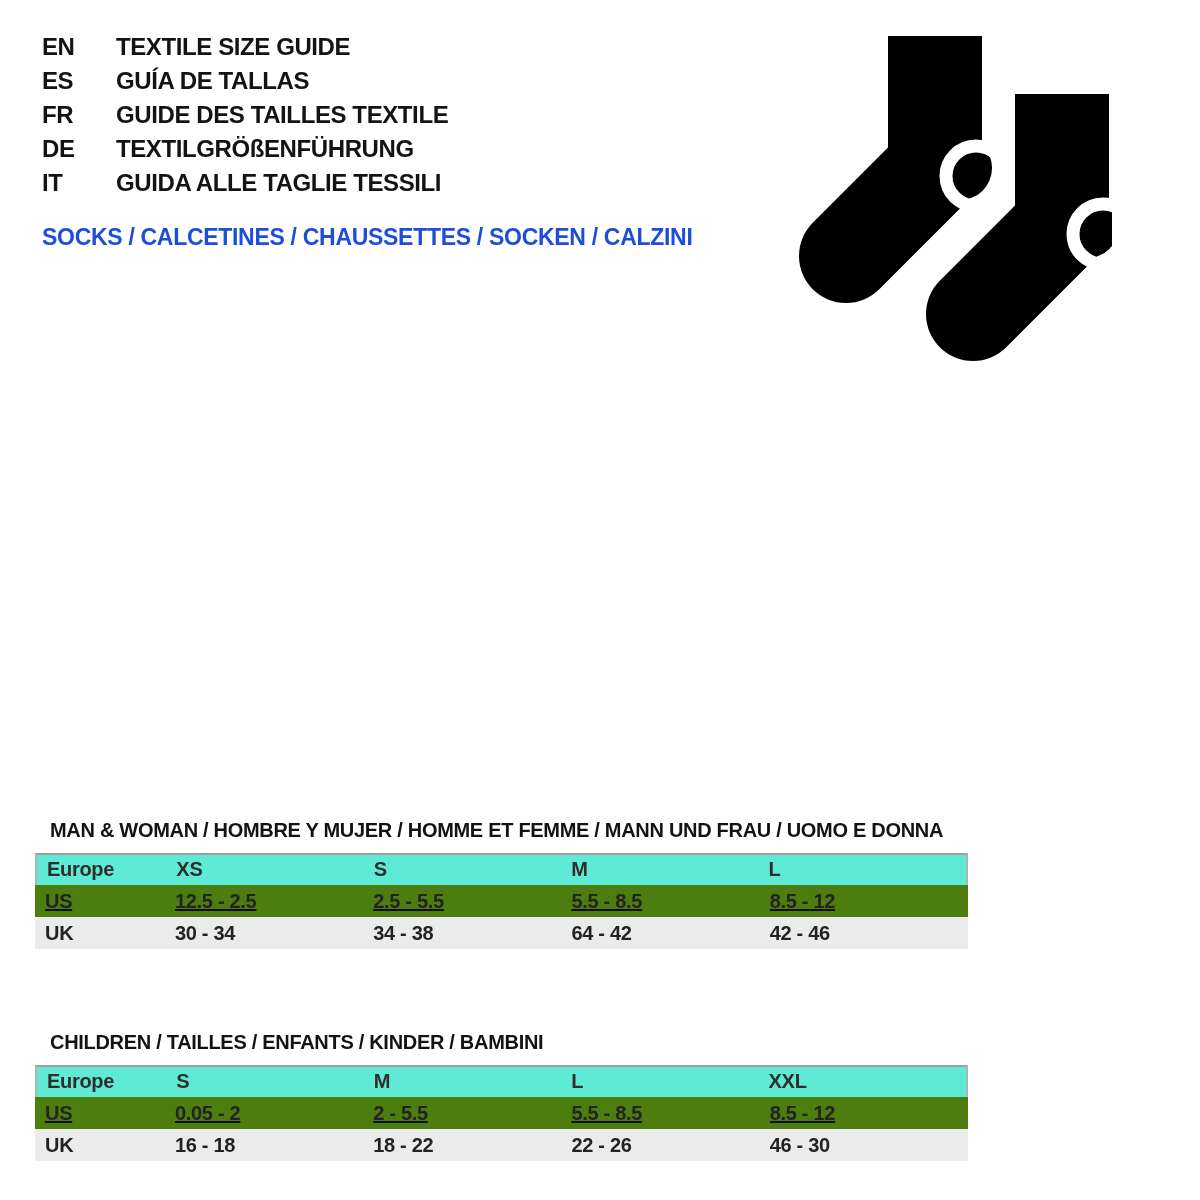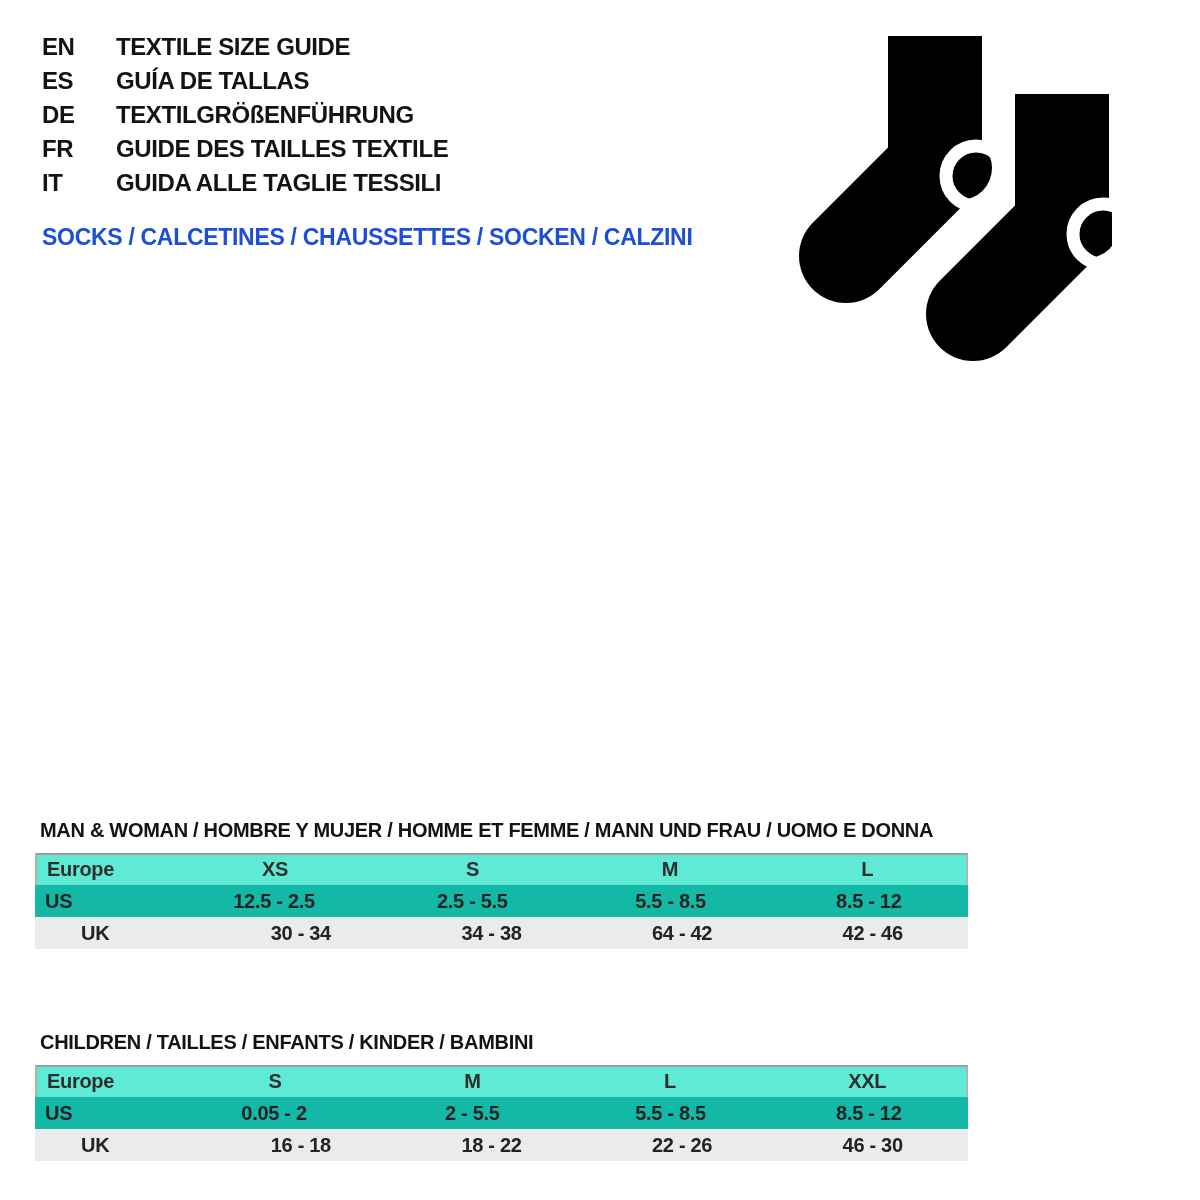--- a/index.html
+++ b/index.html
@@ -30,63 +30,62 @@
   }
 
   
   .socks{position:absolute;left:798px;top:18px;}
 
   
   .size-table{position:absolute;left:35px;width:933px;}
   .size-table.adults{top:818px;}
   .size-table.children{top:1030px;}
   .tbl-title{
-    margin:0 0 11px 5px;
+    margin:0 0 11px 15px;
     font-size:20px;font-weight:bold;letter-spacing:-0.3px;color:#131313;
     line-height:24px;white-space:nowrap;
   }
   .tbl{width:100%;}
   .row{display:flex;height:32px;line-height:32px;}
   .row.head{
     background:#5eead4;
     border-top:2px solid #9e9e9e;
     border-left:2px solid #b3b3b3;
     border-right:2px solid #b3b3b3;
     height:30px;line-height:28px;
     box-sizing:content-box;
     width:calc(100% - 4px);
   }
   .row.head .cell{color:#2e2e2e;}
-  .row.white{background:#14b8a6;}
-  .row.alt{background:#ebebeb;padding-left:36px;}
+  .row.white{background:#4d7c0f;text-decoration:underline;}
+  .row.alt{background:#ebebeb;}
   .cell{
     flex:0 0 21.25%;
-    text-align:center;
     font-size:20px;font-weight:bold;letter-spacing:-0.3px;color:#232323;
     overflow:hidden;white-space:nowrap;
   }
   .cell.label{flex:0 0 15%;text-align:left;padding-left:10px;box-sizing:border-box;}
 </style>
 </head>
 <body>
 
 <div class="canvas">
 
   <div class="lang-list">
     <div class="lang-row">
       <span class="lang-code">EN</span><span class="lang-title">TEXTILE SIZE GUIDE</span>
     </div>
     <div class="lang-row">
       <span class="lang-code">ES</span><span class="lang-title">GUÍA DE TALLAS</span>
     </div>
     <div class="lang-row">
-      <span class="lang-code">DE</span><span class="lang-title">TEXTILGRÖßENFÜHRUNG</span>
+      <span class="lang-code">FR</span><span class="lang-title">GUIDE DES TAILLES TEXTILE</span>
     </div>
     <div class="lang-row">
-      <span class="lang-code">FR</span><span class="lang-title">GUIDE DES TAILLES TEXTILE</span>
+      <span class="lang-code">DE</span><span class="lang-title">TEXTILGRÖßENFÜHRUNG</span>
     </div>
     <div class="lang-row">
       <span class="lang-code">IT</span><span class="lang-title">GUIDA ALLE TAGLIE TESSILI</span>
     </div>
   </div>
 
   <div class="category">SOCKS / CALCETINES / CHAUSSETTES / SOCKEN / CALZINI</div>
 
   <svg class="socks" width="345" height="345" viewBox="0 0 345 345" aria-hidden="true">
     <g>

